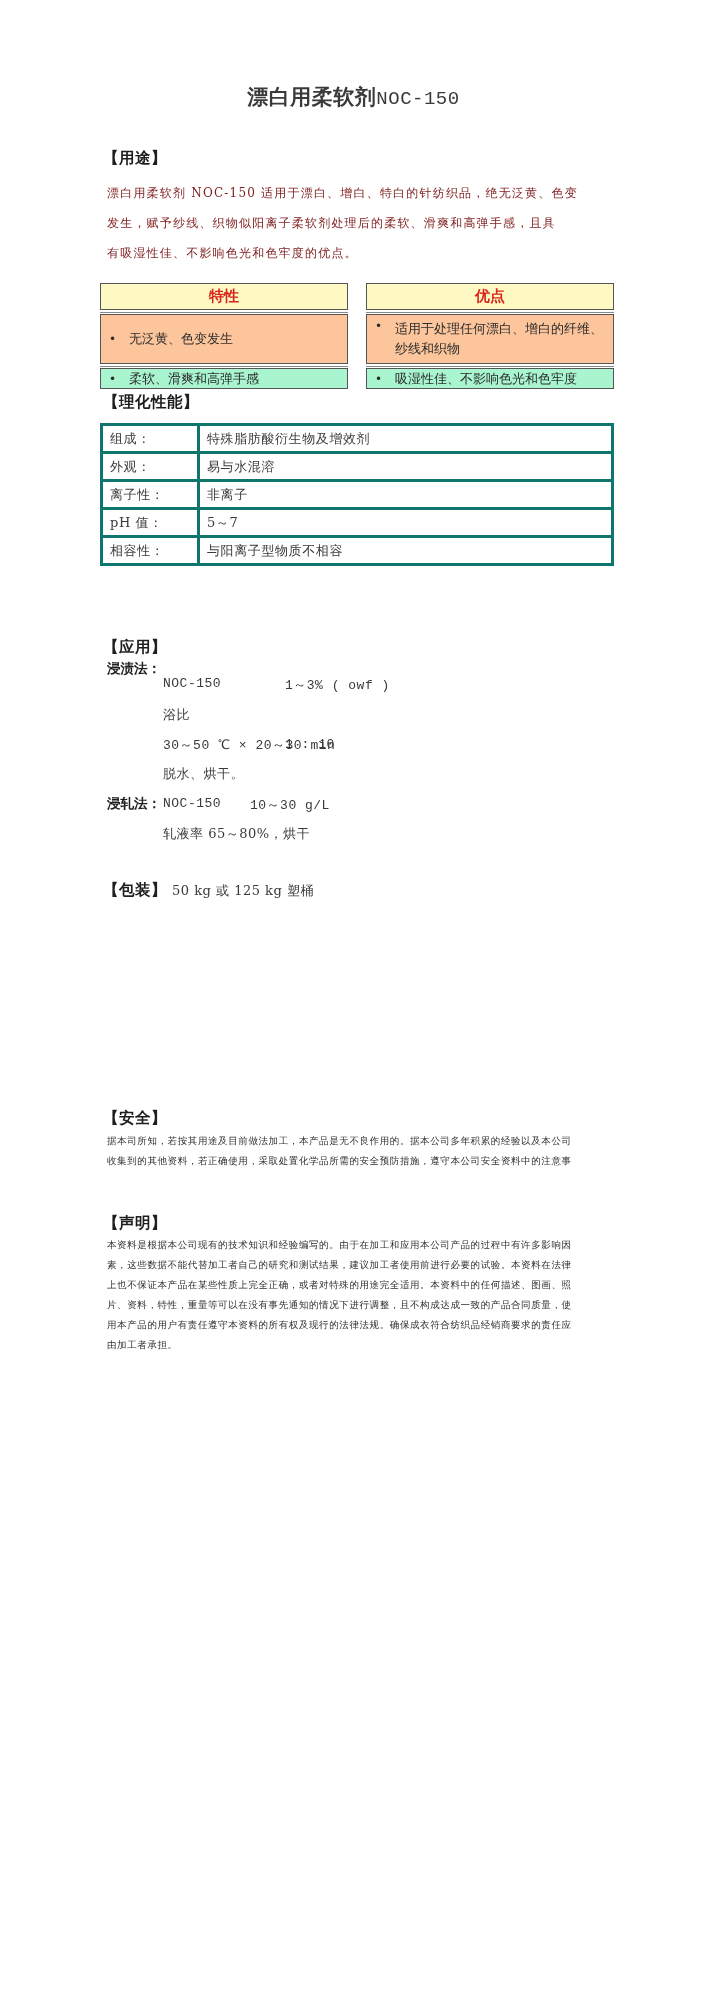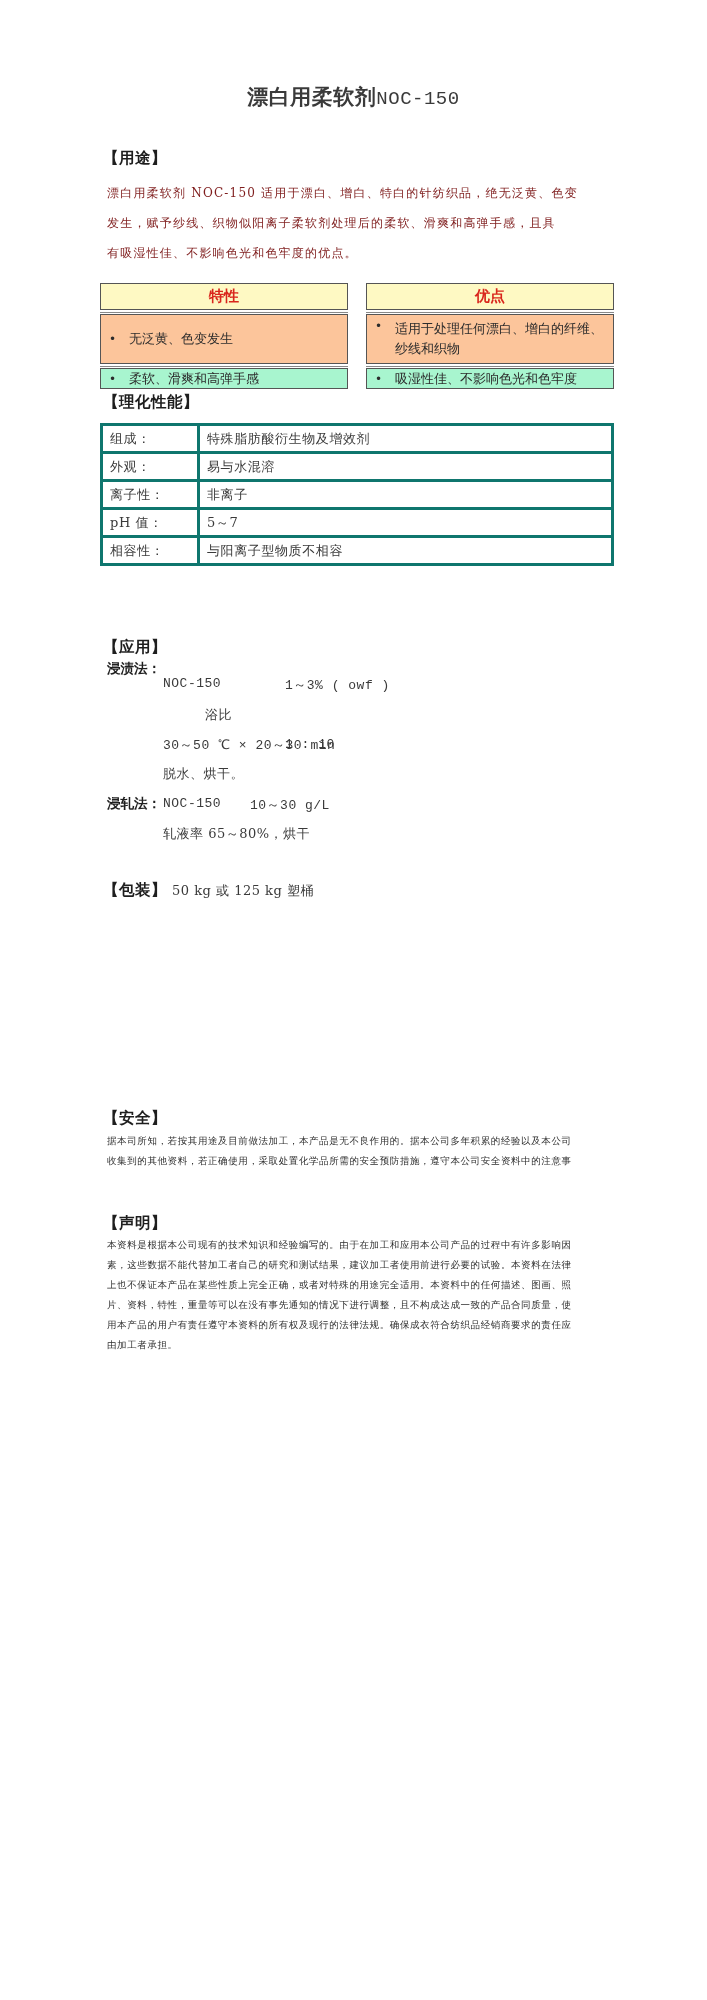--- a/index.html
+++ b/index.html
@@ -126,21 +126,21 @@
           <td>与阳离子型物质不相容</td>
         </tr>
   </tbody>
     </table>
 
   <div class="heading" style="top:637px;">【应用】</div>
 
   <div class="app-label" style="top:660px;">浸渍法：</div>
   <div class="app-row mono" style="top:676px; left:163px;">NOC-150</div>
   <div class="app-row mono" style="top:676px; left:278px;margin-left:7px;">1～3% ( owf )</div>
-  <div class="app-row" style="top:706px; left:163px;margin-left:42px;">浴比</div>
+  <div class="app-row" style="top:706px; left:163px;">浴比</div>
   <div class="app-row mono" style="top:706px; left:285px;margin-top:31px;">1 : 10</div>
   <div class="app-row mono" style="top:736px; left:163px;">30～50 ℃ × 20～30 min</div>
   <div class="app-row" style="top:765px; left:163px;">脱水、烘干。</div>
 
   <div class="app-label" style="top:795px;">浸轧法：</div>
   <div class="app-row mono" style="top:796px; left:163px;">NOC-150</div>
   <div class="app-row mono" style="top:796px; left:250px;">10～30 g/L</div>
   <div class="app-row" style="top:825px; left:163px;">轧液率 65～80%，烘干</div>
 
   <div class="heading" style="top:880px;">【包装】</div>

